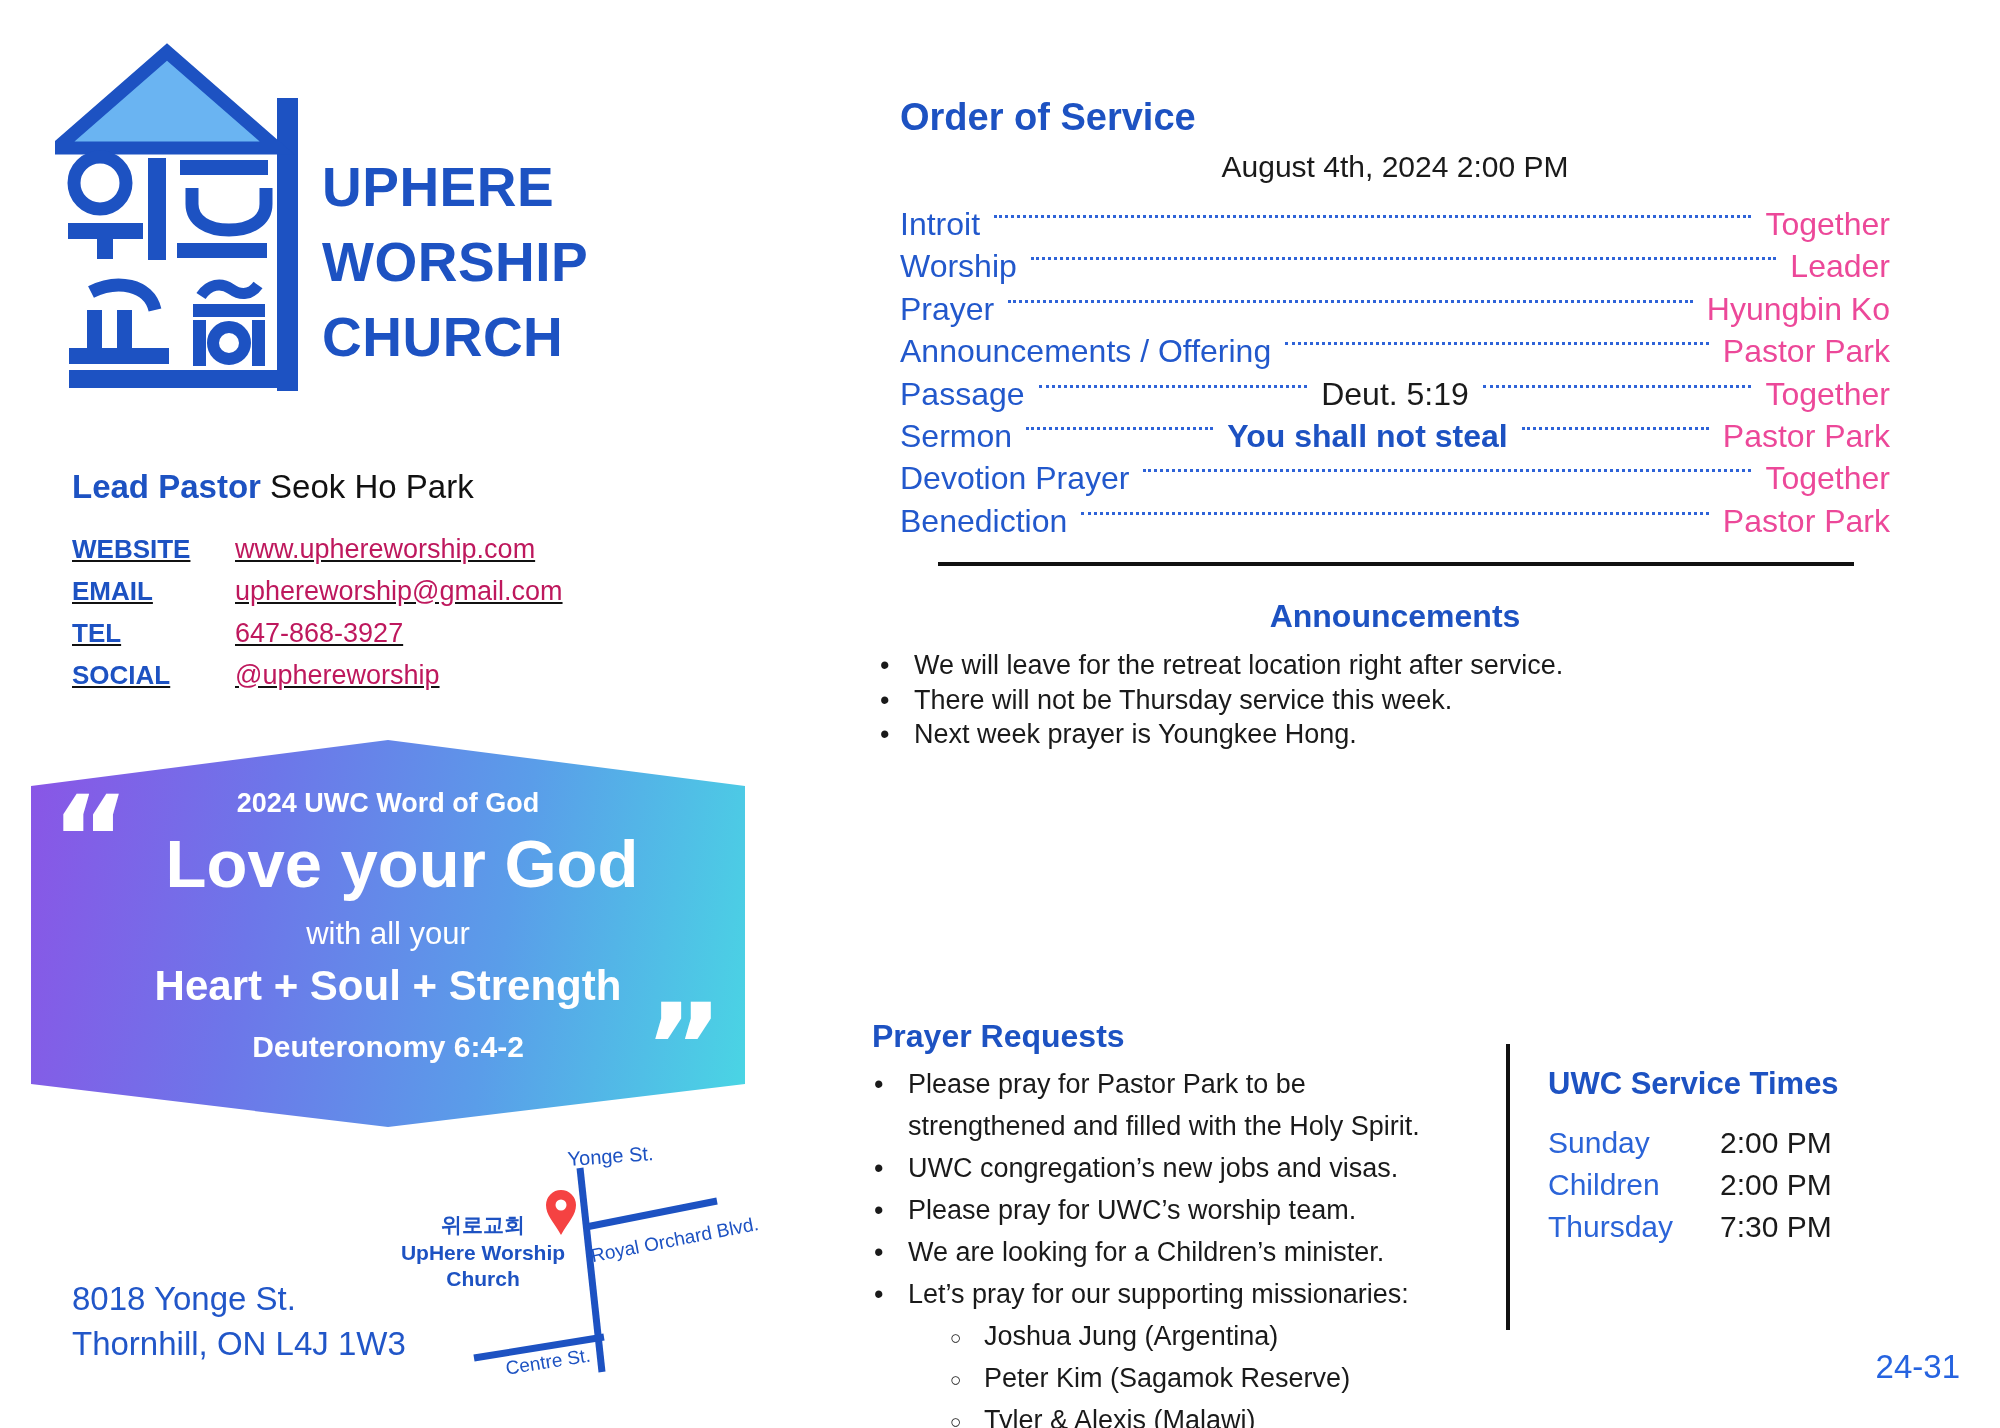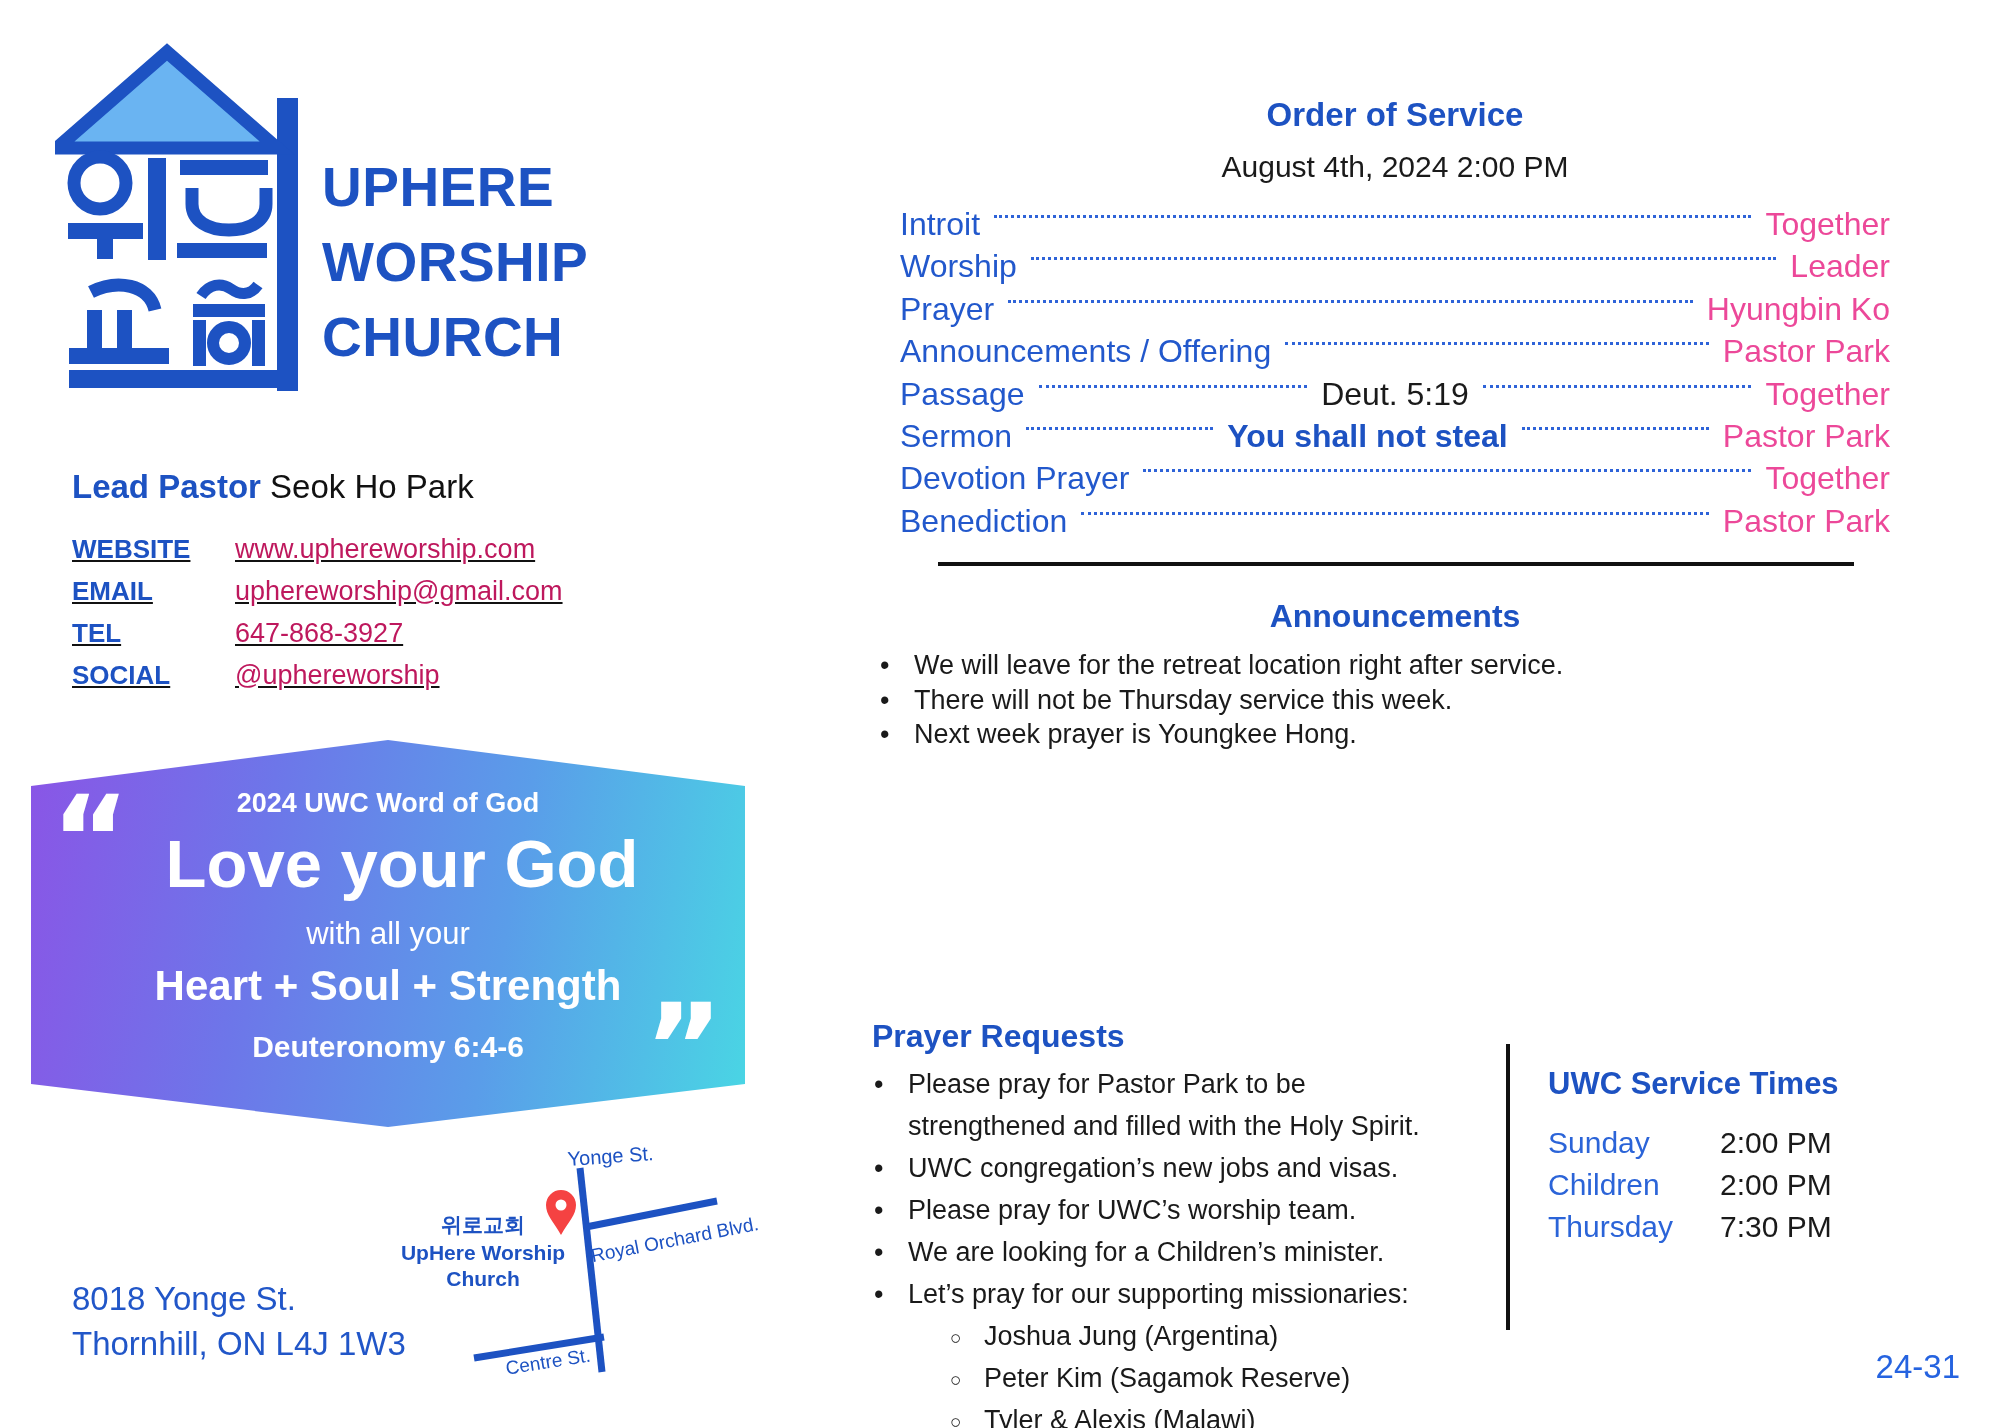--- a/index.html
+++ b/index.html
@@ -22,21 +22,21 @@
   .bt{margin-top:6px;font-size:67px;font-weight:bold;padding-left:28px;}
   .bs{margin-top:14px;font-size:31px;}
   .bh{margin-top:10px;font-size:42px;font-weight:bold;}
   .bd{margin-top:20px;font-size:30px;font-weight:bold;}
   .bq{position:absolute;font-size:120px;font-weight:bold;line-height:1;font-family:"DejaVu Sans",sans-serif;}
   .bq.open{left:20px;top:40px;}
   .bq.close{right:22px;top:248px;}
   
   .mapsvg{left:380px;top:1140px;}
   .address{left:72px;top:1276px;font-size:33px;line-height:45px;color:#2156c8;}
-  .oos-title{left:900px;top:96px;width:990px;text-align:center;font-size:33px;font-weight:bold;color:#1d52c2;}
+  .oos-title{left:900px;top:96px;width:990px;text-align:left;font-size:38px;font-weight:bold;color:#1d52c2;}
   .oos-date{left:900px;top:150px;width:990px;text-align:center;font-size:30px;color:#1a1a1a;}
   .oslist{left:900px;top:206px;width:990px;}
   .osrow{display:flex;height:42.4px;font-size:32px;}
   .oslabel{color:#2258cc;white-space:nowrap;}
   .lead{flex:1;height:0;border-bottom:3.5px dotted #2e63d8;position:relative;top:9px;margin:0 14px;}
   .osmid{white-space:nowrap;}
   .osmid.vers{color:#1a1a1a;}
   .osmid.serm{color:#1d52c2;font-weight:bold;}
   .osname{color:#ec4899;white-space:nowrap;}
   .hline{left:938px;top:562px;width:916px;height:4px;background:#111;}
@@ -131,21 +131,21 @@
     </div>
   </div>
 
   <div class="abs banner">
     <div class="bq open">“</div>
     <div class="bq close">”</div>
     <div class="bk">2024 UWC Word of God</div>
     <div class="bt">Love your God</div>
     <div class="bs">with all your</div>
     <div class="bh">Heart + Soul + Strength</div>
-    <div class="bd">Deuteronomy 6:4-6</div>
+    <div class="bd">Deuteronomy 6:4-2</div>
   </div>
 
   <svg class="abs mapsvg" width="420" height="275" viewBox="0 0 420 275">
     <g stroke="#1d52c2" stroke-width="7">
       <line x1="200" y1="28" x2="222" y2="232"></line>
       <line x1="206" y1="87" x2="337" y2="61"></line>
       <line x1="94" y1="218" x2="224" y2="197"></line>
     </g>
     <text x="231" y="23" transform="rotate(-4 231 23)" text-anchor="middle" font-size="20" fill="#1d52c2">Yonge St.</text>
     <text x="296" y="106" transform="rotate(-11 296 106)" text-anchor="middle" font-size="19" fill="#1d52c2">Royal Orchard Blvd.</text>

